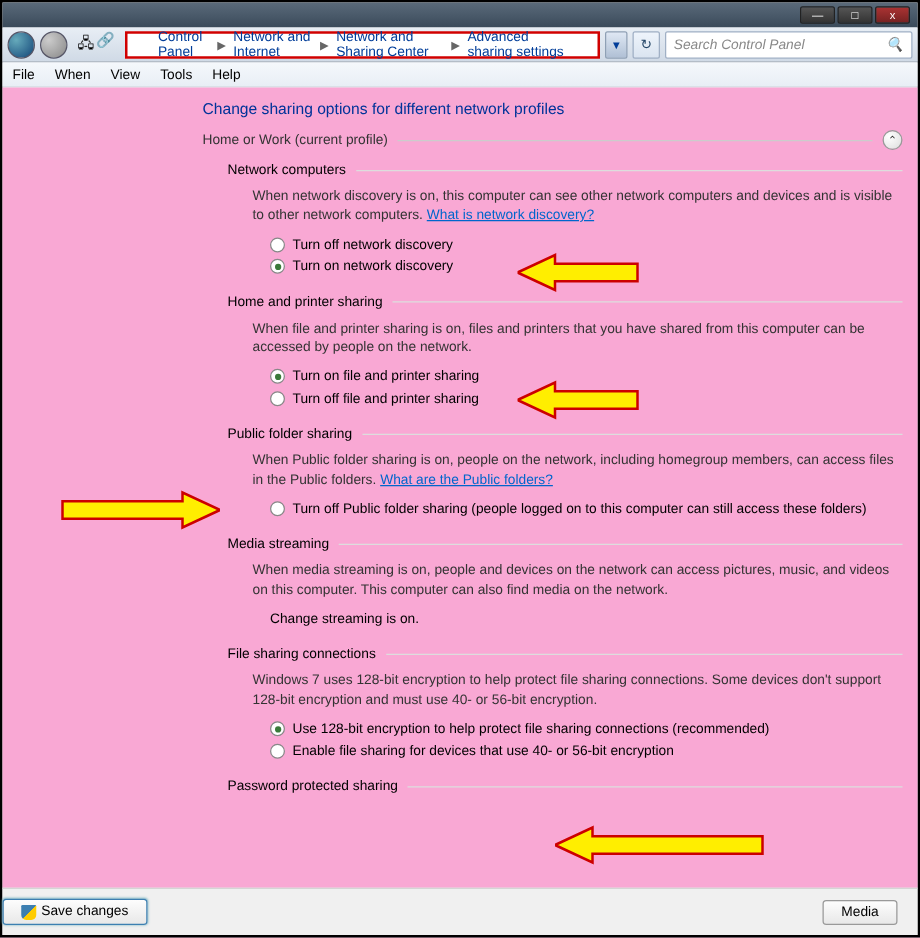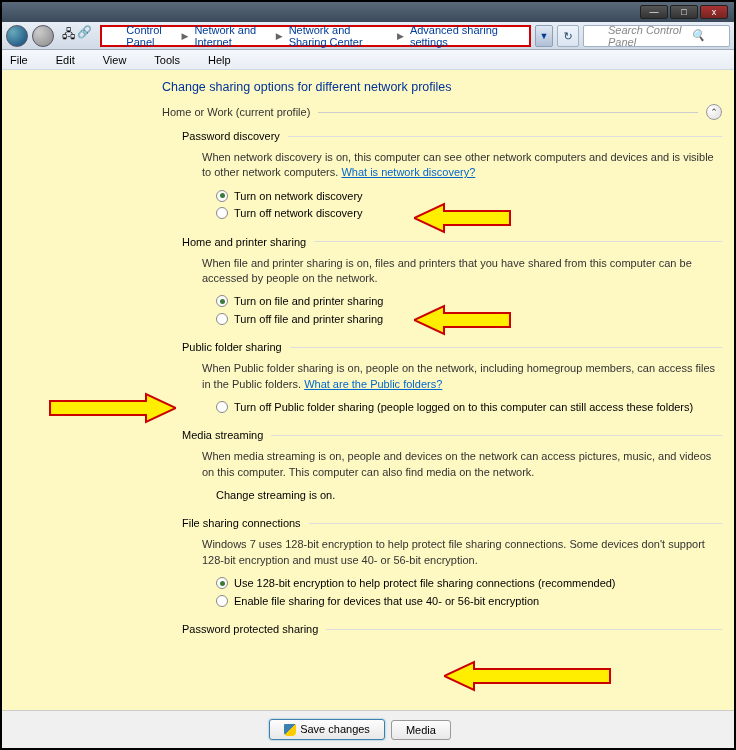--- a/index.html
+++ b/index.html
@@ -89,48 +89,48 @@
   width: 22px;
   height: 22px;
   background: linear-gradient(to bottom, #eef4fb, #dae4f0);
   border: 1px solid #a0b0c5;
   border-radius: 2px;
   color: #246;
   text-align: center;
   line-height: 20px;
 }
 .searchbox {
-  width: 147px;
+  width: 198px;
   height: 22px;
   background: #fff;
   border: 1px solid #a0b0c5;
   border-radius: 2px;
-  padding: 0 24px;
+  padding: 0 6px;
   color: #888;
   font-style: italic;
   display: flex;
   align-items: center;
   justify-content: space-between;
 }
 .menubar {
   height: 20px;
   background: linear-gradient(to bottom, #f5f8fc, #e8eef5);
   border-bottom: 1px solid #d0d8e0;
   display: flex;
   align-items: center;
   padding: 0 8px;
-  gap: 28px;
+  gap: 16px;
   font-size: 11px;
 }
 .menubar span { cursor: pointer; }
 .content-wrap {
   height: 640px;
   overflow-y: auto;
   padding: 10px 0;
-  background: #fef9c3;
+  background: #f9a8d4;
   position: relative;
 }
 .content {
   width: 560px;
   margin-left: 160px;
 }
 h1.page-title {
   color: #003399;
   font-size: 12.5px;
   font-weight: normal;
@@ -219,21 +219,21 @@
 }
 .arrow-annot {
   position: absolute;
   pointer-events: none;
 }
 .footer {
   height: 38px;
   background: #f0f0f0;
   border-top: 1px solid #ccc;
   display: flex;
-  justify-content: center;
+  justify-content: space-between;
   align-items: center;
   padding-right: 16px;
   gap: 6px;
 }
 .btn {
   padding: 3px 14px;
   font-size: 11px;
   background: linear-gradient(to bottom, #fdfdfd, #e8e8e8);
   border: 1px solid #999;
   border-radius: 3px;
@@ -283,51 +283,51 @@
     <div class="dropdown-arrow">▼</div>
     <div class="refresh-btn">↻</div>
     <div class="searchbox">
       <span>Search Control Panel</span>
       <span>🔍</span>
     </div>
   </div>
 
   <div class="menubar">
     <span>File</span>
-    <span>Edit</span>
+    <span>When</span>
     <span>View</span>
     <span>Tools</span>
     <span>Help</span>
   </div>
 
   <div class="content-wrap">
     <div class="content">
       <h1 class="page-title">Change sharing options for different network profiles</h1>
 
       <div class="profile-header">
         <span>Home or Work (current profile)</span>
         <div class="line"></div>
         <div class="chev">⌃</div>
       </div>
 
       <div class="section">
         <div class="section-header">
-            <span>Password discovery</span>
+            <span>Network computers</span>
             <div class="line"></div>
           </div>
         <div class="section-body">
           <p class="desc"><span>When network discovery is on, this computer can see other network computers and devices and is visible to other network computers. </span><span class="link">What is network discovery?</span></p>
           <div class="radio-group">
             <div class="radio-row">
+                <div class="radio"></div>
+                <span>Turn off network discovery</span>
+              </div>
+            <div class="radio-row">
                 <div class="radio checked"></div>
                 <span>Turn on network discovery</span>
-              </div>
-            <div class="radio-row">
-                <div class="radio"></div>
-                <span>Turn off network discovery</span>
               </div>
           </div>
         </div>
       </div>
 
       <div class="section">
         <div class="section-header">
             <span>Home and printer sharing</span>
             <div class="line"></div>
           </div>

